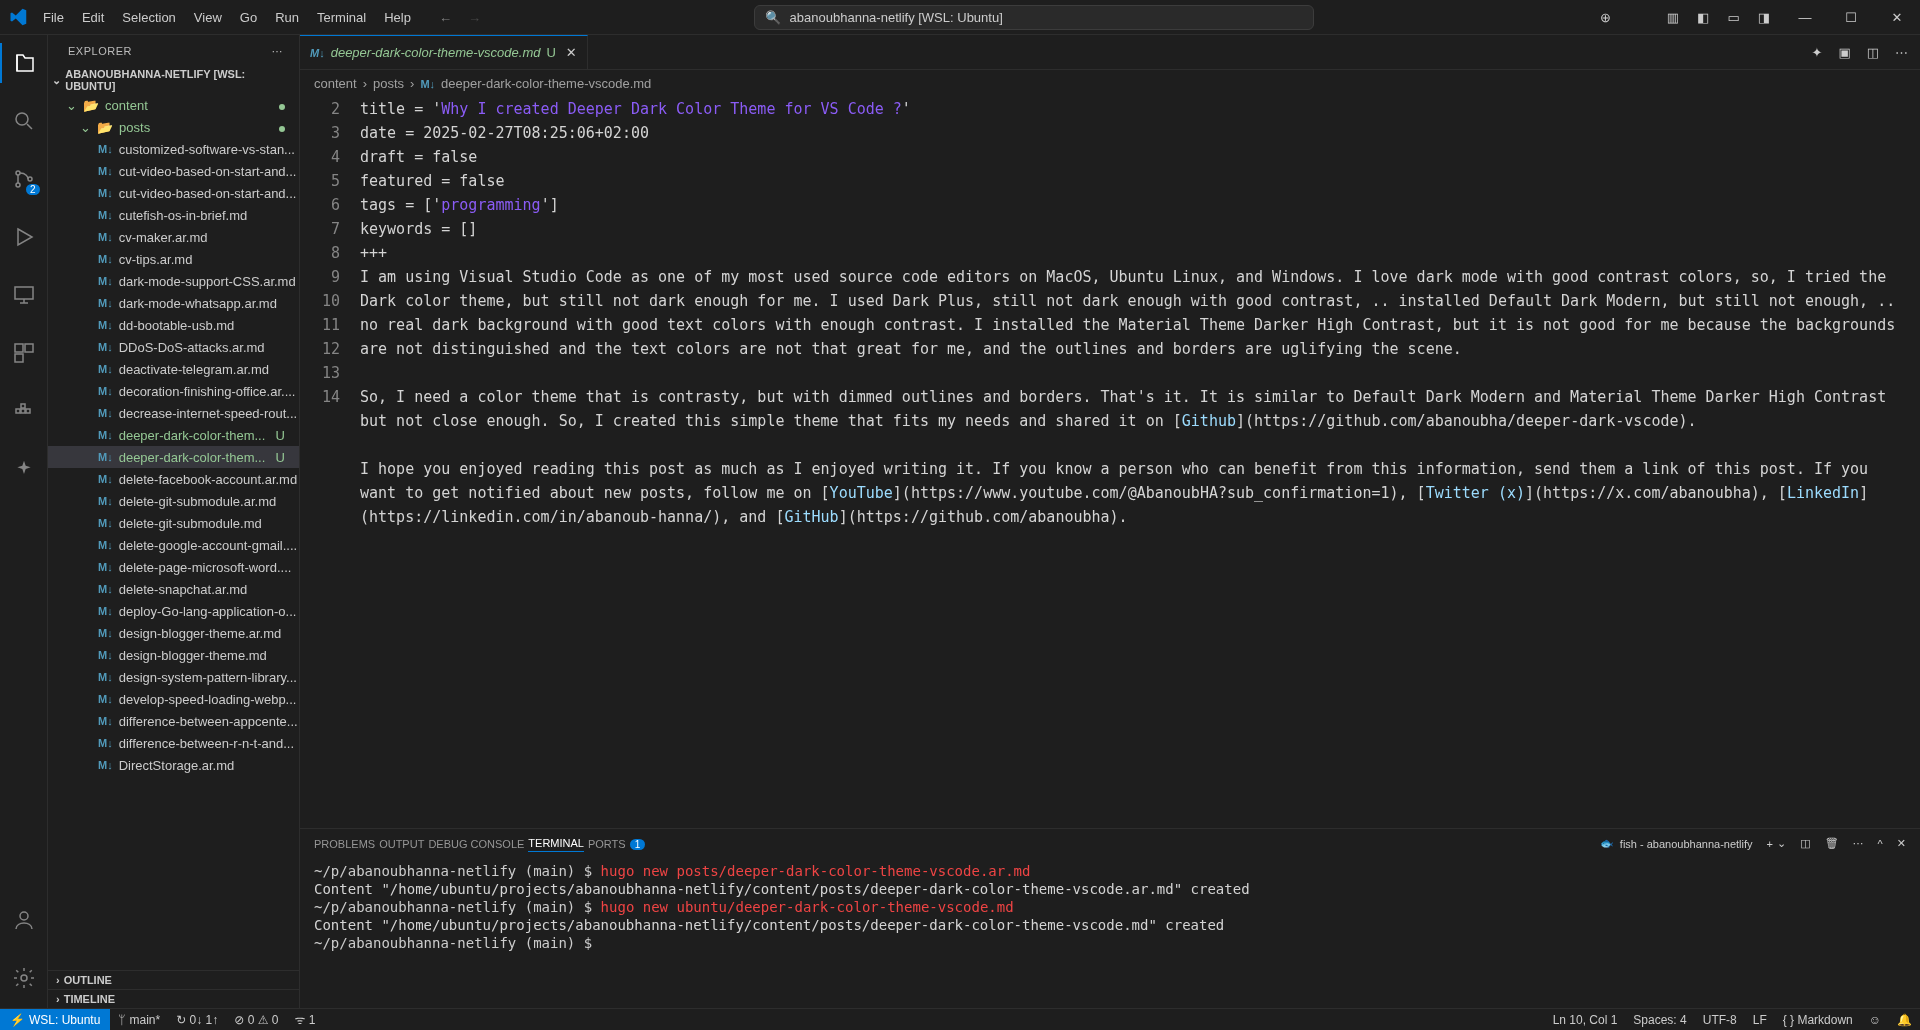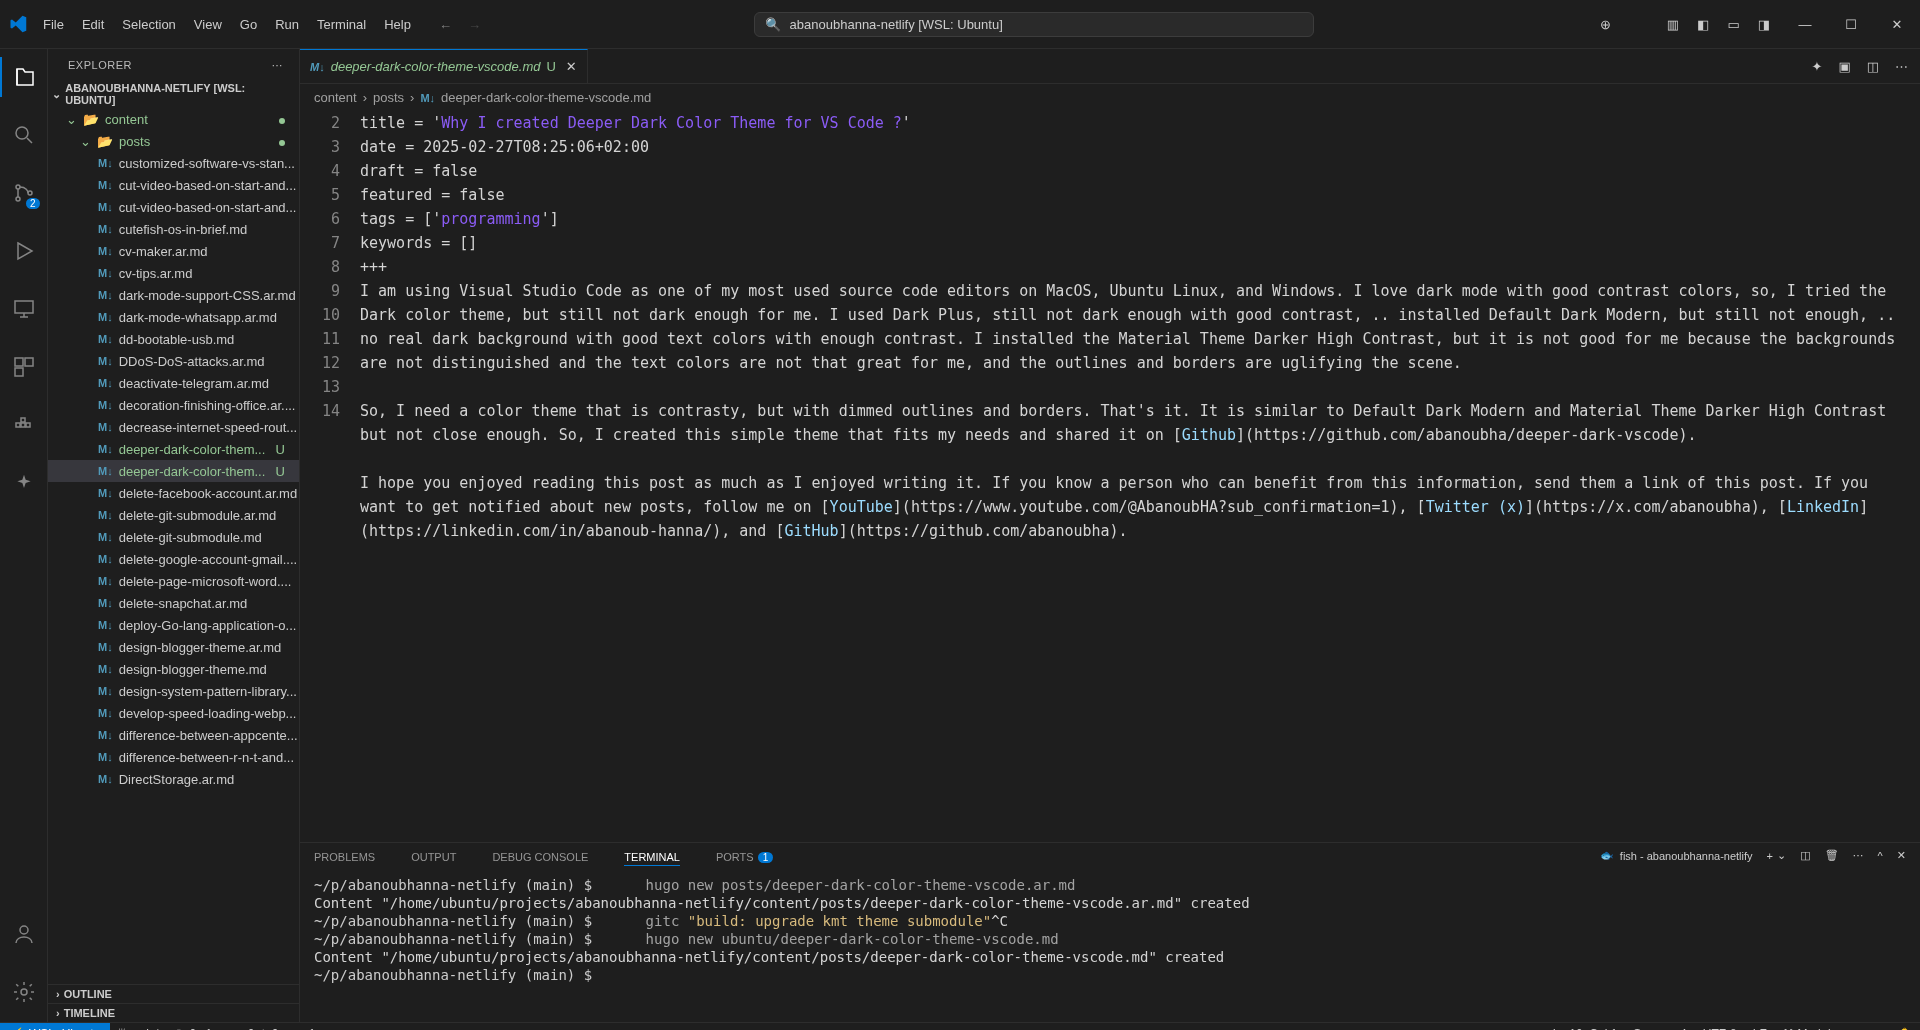--- a/index.html
+++ b/index.html
@@ -1,17 +1,17 @@
 <!DOCTYPE html>
 <html><head>
 <meta charset="utf-8">
 <style>
 * { margin: 0; padding: 0; box-sizing: border-box; }
 body { font-family: -apple-system, BlinkMacSystemFont, "Segoe UI", sans-serif; background: #1e1e1e; color: #cccccc; font-size: 13px; overflow: hidden; width: 1920px; height: 1030px; }
-.titlebar { height: 49px; background: #1e1e1e; display: flex; align-items: center; border-bottom: 1px solid #2d2d2d; }
+.titlebar { height: 35px; background: #1e1e1e; display: flex; align-items: center; border-bottom: 1px solid #2d2d2d; }
 .titlebar .vscode-icon { width: 35px; display: flex; justify-content: center; }
 .menu { display: flex; gap: 2px; }
 .menu-item { padding: 6px 8px; cursor: pointer; }
 .nav-arrows { margin-left: 20px; display: flex; gap: 16px; color: #858585; }
 .search-box { flex: 1; display: flex; justify-content: center; }
 .search-inner { background: #2a2a2a; border: 1px solid #3c3c3c; border-radius: 6px; padding: 4px 10px; width: 560px; display: flex; align-items: center; gap: 8px; color: #cccccc; }
 .title-actions { display: flex; gap: 18px; padding: 0 12px; color: #cccccc; align-items: center;}
 .win-controls { display: flex; gap: 0; }
 .win-btn { width: 46px; height: 35px; display: flex; align-items: center; justify-content: center; color: #cccccc; }
 .main { display: flex; height: calc(100% - 35px - 22px); }
@@ -37,28 +37,28 @@
 .tab.active { background: #1e1e1e; border-top: 1px solid #0078d4; }
 .tab-actions{margin-left:auto;display:flex;gap:16px;padding:0 12px;align-items:center;color:#cccccc;}
 .breadcrumb { padding: 6px 14px; color: #a0a0a0; font-size: 13px; display: flex; align-items: center; gap: 6px; }
 .editor { flex: 1; display: flex; overflow: auto; font-family: "Consolas", "Menlo", monospace; font-size: 15px; line-height: 24px; }
 .gutter { width: 60px; text-align: right; color: #858585; padding-right: 20px; flex-shrink: 0; user-select:none;}
 .code { flex: 1; color: #d4d4d4; white-space: pre-wrap; word-break: break-word; padding-right: 20px; }
 .code a{color:#d4d4d4;}
 .str{color:#8b5cf6;}
 .link-label{color:#9cdcfe;}
 .panel { height: 180px; border-top: 1px solid #2d2d2d; display: flex; flex-direction: column; }
-.panel-tabs { display: flex; gap: 36px; padding: 6px 14px; font-size: 11px; color: #969696; align-items: flex-start;}
+.panel-tabs { display: flex; gap: 4px; padding: 6px 14px; font-size: 11px; color: #969696; align-items: center;}
 .panel-tabs .pt{cursor:pointer;padding:2px 0;}
 .panel-tabs .pt.active{color:#fff;border-bottom:1px solid #0078d4;}
 .panel-actions{margin-left:auto;display:flex;gap:14px;align-items:center;color:#cccccc;}
 .ports-badge{background:#0078d4;color:#fff;border-radius:10px;font-size:10px;padding:0 5px;margin-left:4px;}
 .terminal-content{flex:1;overflow:auto;font-family:"Consolas","Menlo",monospace;font-size:14px;line-height:18px;padding:4px 14px;color:#d4d4d4;}
 .term-yellow{color:#d7ba7d;}
-.term-cyan{color:#a3a3a3;margin-left:45px;}
+.term-cyan{color:#ef4444;}
 .term-path{color:#cccccc;}
 .statusbar { height: 22px; background: #1e1e1e; border-top: 1px solid #2d2d2d; display: flex; align-items: center; font-size: 12px; color: #cccccc; }
 .status-remote{background:#0078d4;color:#fff;padding:0 10px;height:100%;display:flex;align-items:center;gap:4px;}
 .status-item{padding:0 8px;display:flex;align-items:center;gap:4px;height:100%;}
 .status-right{margin-left:auto;display:flex;}
 svg { display: block; }
 .chev{display:inline-block;transform:rotate(0deg);}
 .dot-green{width:6px;height:6px;border-radius:50%;background:#94c794;display:inline-block;}
 </style>
 </head>
@@ -388,21 +388,20 @@
           <span>◫</span>
           <span>🗑</span>
           <span>⋯</span>
           <span>^</span>
           <span>✕</span>
         </div>
       </div>
       <div class="terminal-content" id="terminal">
           <div><span class="term-path">~/p/abanoubhanna-netlify (main) $</span> <span class="term-cyan">hugo new posts/deeper-dark-color-theme-vscode.ar.md</span></div>
           <div>Content "/home/ubuntu/projects/abanoubhanna-netlify/content/posts/deeper-dark-color-theme-vscode.ar.md" created</div>
-          <div><span class="term-path">~/p/abanoubhanna-netlify (main) $</span> <span class="term-cyan">gitc</span> <span class="term-yellow">"build: upgrade kmt theme submodule"</span>^C</div>
           <div><span class="term-path">~/p/abanoubhanna-netlify (main) $</span> <span class="term-cyan">hugo new ubuntu/deeper-dark-color-theme-vscode.md</span></div>
           <div>Content "/home/ubuntu/projects/abanoubhanna-netlify/content/posts/deeper-dark-color-theme-vscode.md" created</div>
           <div><span class="term-path">~/p/abanoubhanna-netlify (main) $</span> </div>
         </div>
     </div>
   </div>
 </div>
 
 <div class="statusbar">
   <div class="status-remote">

